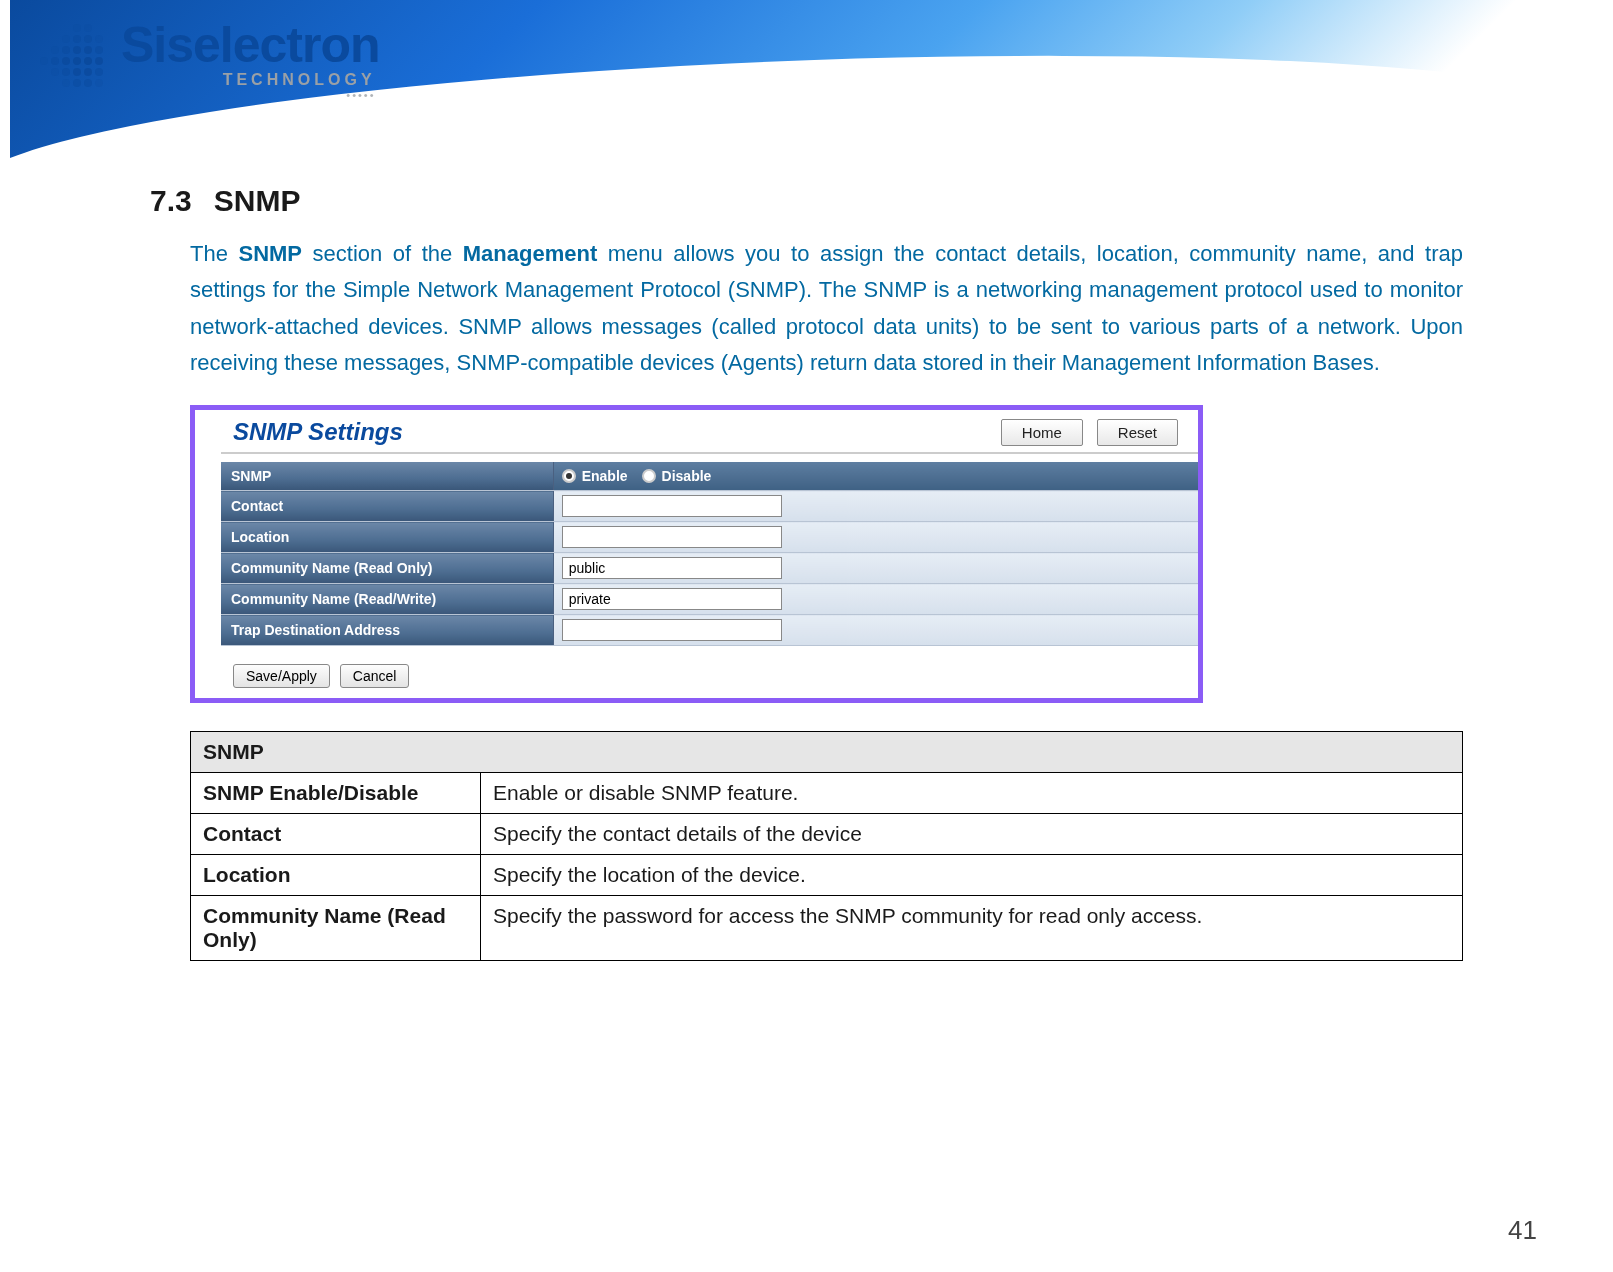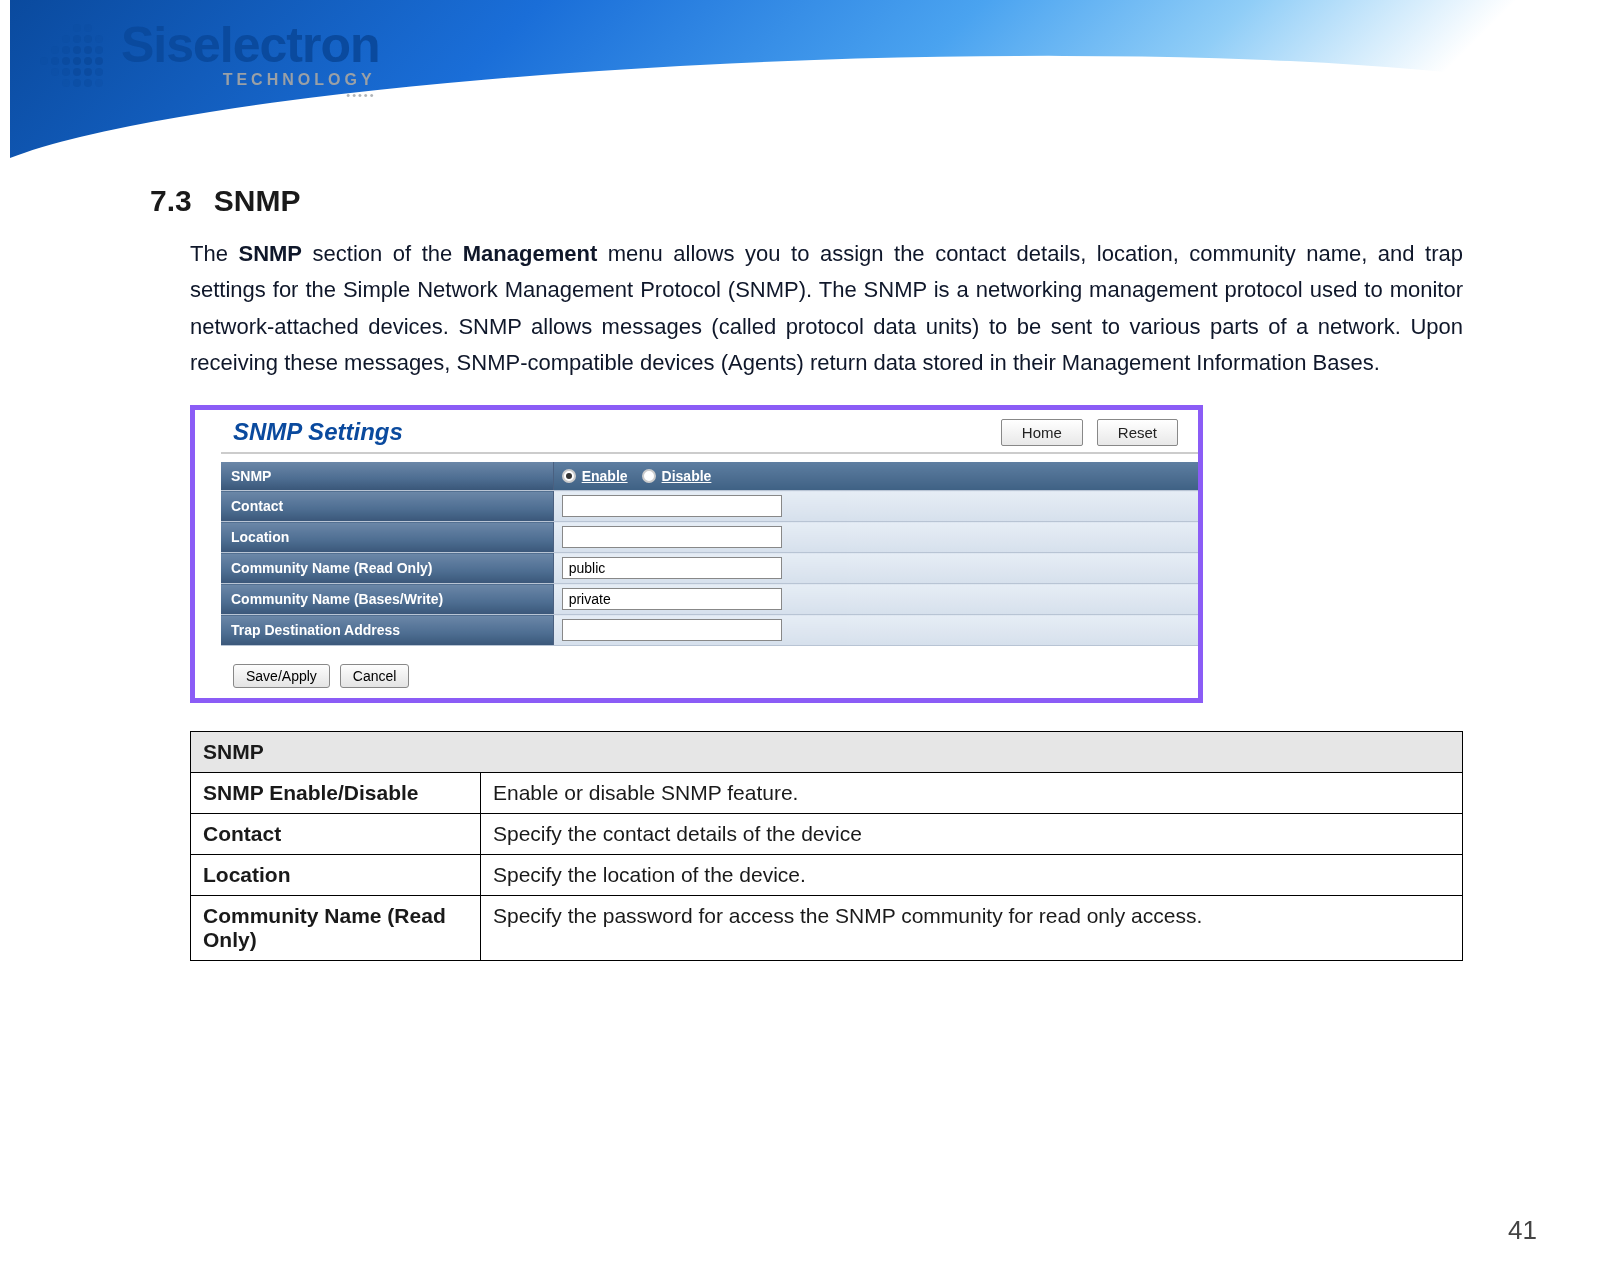--- a/index.html
+++ b/index.html
@@ -109,21 +109,21 @@
     font-size: 30px;
     font-weight: 700;
     margin-bottom: 18px;
   }
   .section-heading .num { margin-right: 22px; }
   .body-text {
     font-size: 22px;
     line-height: 1.65;
     text-align: justify;
     margin: 0 0 24px 40px;
-    color: #0f172a;
+    color: #0369a1;
   }
   .body-text b { font-weight: 700; }
 
   
   .settings-panel {
     margin: 0 260px 28px 40px;
     border: 5px solid #8b5cf6;
     padding-bottom: 10px;
     background: #fff;
     padding-left: 26px;
@@ -181,21 +181,21 @@
     width: 220px;
     border: 1px solid #888;
     padding: 2px 6px;
     font-size: 14px;
     background:#fff;
   }
   .radio-wrap {
     display:flex; gap:14px; align-items:center;
     color:#fff; font-weight:700; font-size:14px;
   }
-  .radio-wrap label { display:flex; align-items:center; gap:6px;text-decoration:underline; }
+  .radio-wrap label { display:flex; align-items:center; gap:6px; }
   .radio-dot {
     width:14px; height:14px; border-radius:50%;
     border:2px solid #ccc; background:#fff;
     display:inline-flex; align-items:center; justify-content:center;
   }
   .radio-dot.checked::after{
     content:""; width:6px; height:6px; border-radius:50%; background:#333;
   }
   .form-table tr.snmp-row td.field,
   .form-table tr.snmp-row td.spacer {
@@ -341,21 +341,21 @@
         <td class="label">Location</td>
         <td class="field"><input type="text" value="" style=""></td>
         <td class="spacer"></td>
       </tr>
       <tr>
         <td class="label">Community Name (Read Only)</td>
         <td class="field"><input type="text" value="public" style=""></td>
         <td class="spacer"></td>
       </tr>
       <tr>
-        <td class="label">Community Name (Bases/Write)</td>
+        <td class="label">Community Name (Read/Write)</td>
         <td class="field"><input type="text" value="private" style=""></td>
         <td class="spacer"></td>
       </tr>
       <tr>
         <td class="label">Trap Destination Address</td>
         <td class="field"><input type="text" value="" style=""></td>
         <td class="spacer"></td>
       </tr>
     </tbody>
       </table>

